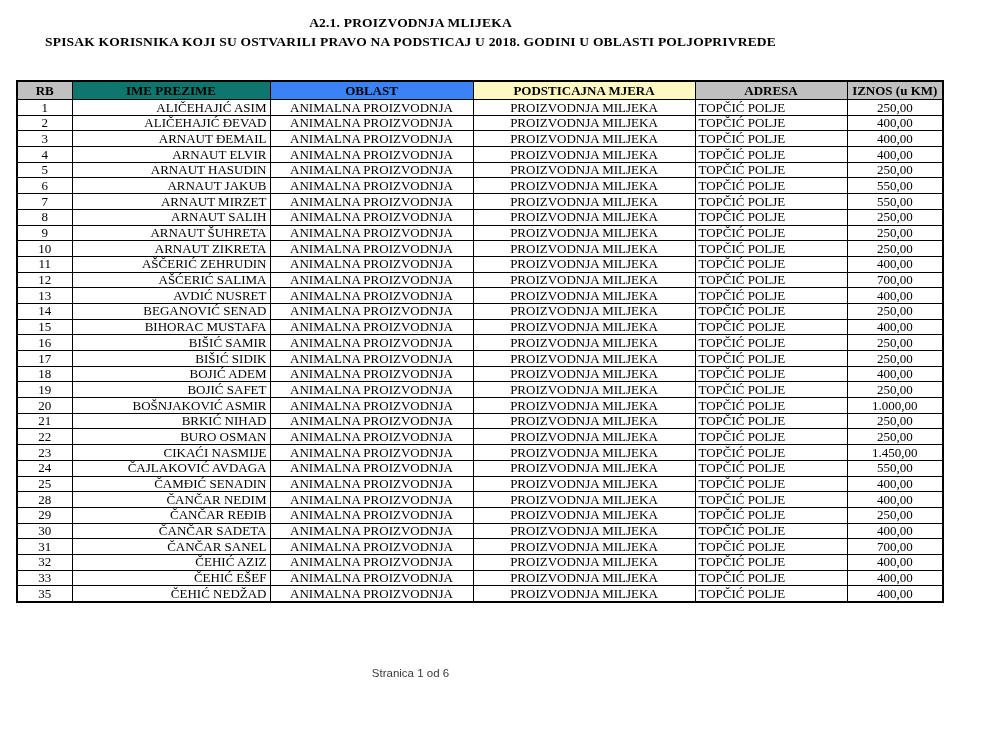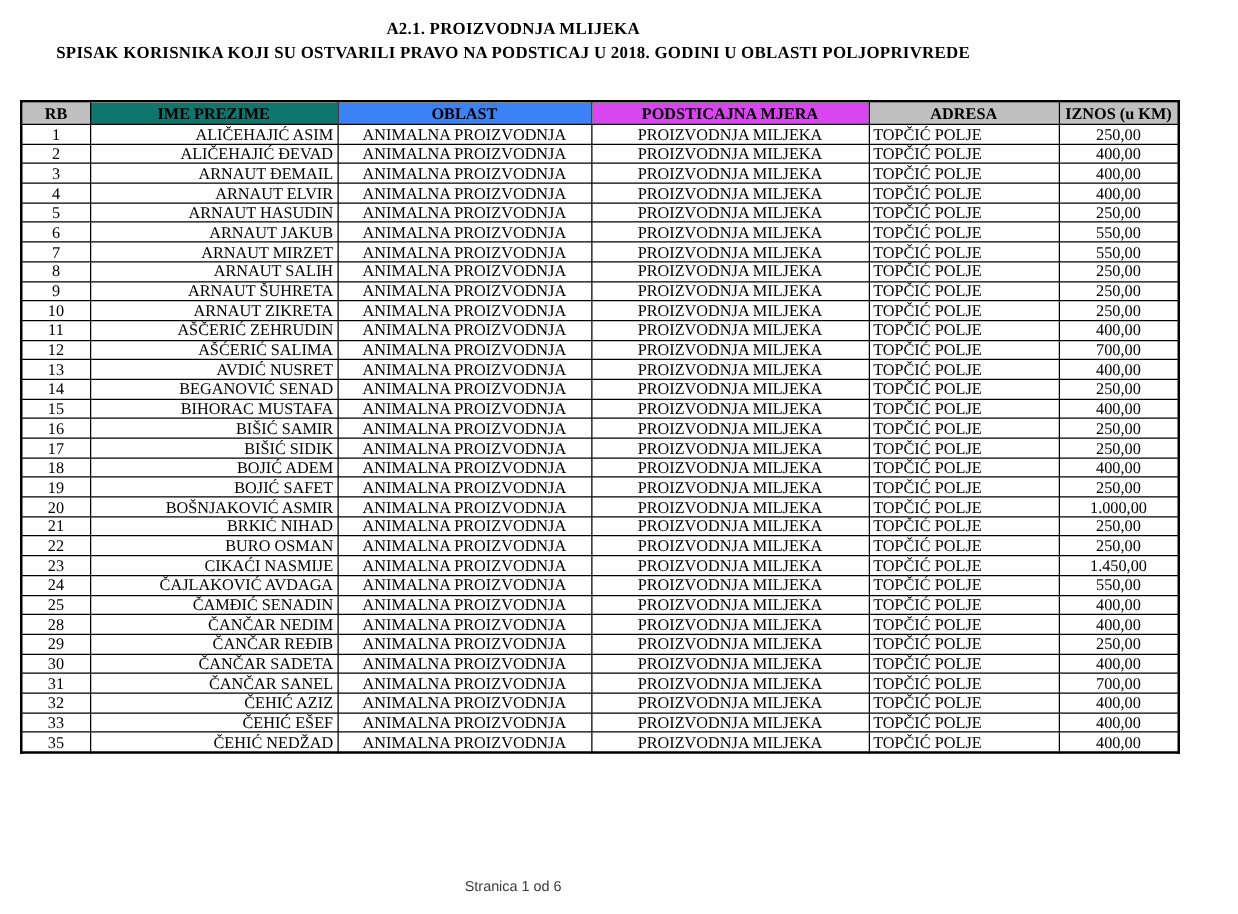--- a/index.html
+++ b/index.html
@@ -59,21 +59,21 @@
   td.c0 { text-align: center; }
   td.c1 { text-align: right;   }
   td.c2 { text-align: center; margin-top: 20px; }
   td.c3 { text-align: center; }
   td.c4 { text-align: left;   }
   td.c5 { text-align: center; }
   .footer {
     position: absolute;
     left: 0;
     width: 100%;
-    top: 704px;
+    top: 667px;
     text-align: center;
     font-family: "Liberation Sans", "DejaVu Sans", sans-serif;
     font-size: 11.5px;
     color: #3a3a3a;
   }
 </style>
 </head>
 <body>
 
 <div class="page">
@@ -90,21 +90,21 @@
       <col class="col-oblast">
       <col class="col-mjera">
       <col class="col-adresa">
       <col class="col-iznos">
     </colgroup>
     <thead>
       <tr>
         <th class="hdr" style="background: rgb(192, 192, 192);">RB</th>
         <th class="hdr" style="background: #0f766e;">IME PREZIME</th>
         <th class="hdr" style="background: #3b82f6;">OBLAST</th>
-        <th class="hdr" style="background: #d946ef;">PODSTICAJNA MJERA</th>
+        <th class="hdr" style="background: #fef9c3;">PODSTICAJNA MJERA</th>
         <th class="hdr" style="background: rgb(192, 192, 192);">ADRESA</th>
         <th class="hdr" style="background: rgb(192, 192, 192);">IZNOS (u KM)</th>
       </tr>
     </thead>
     <tbody>
         <tr>
           <td class="c0">1</td>
           <td class="c1">ALIČEHAJIĆ ASIM</td>
           <td class="c2">ANIMALNA PROIZVODNJA</td>
           <td class="c3">PROIZVODNJA MILJEKA</td>

